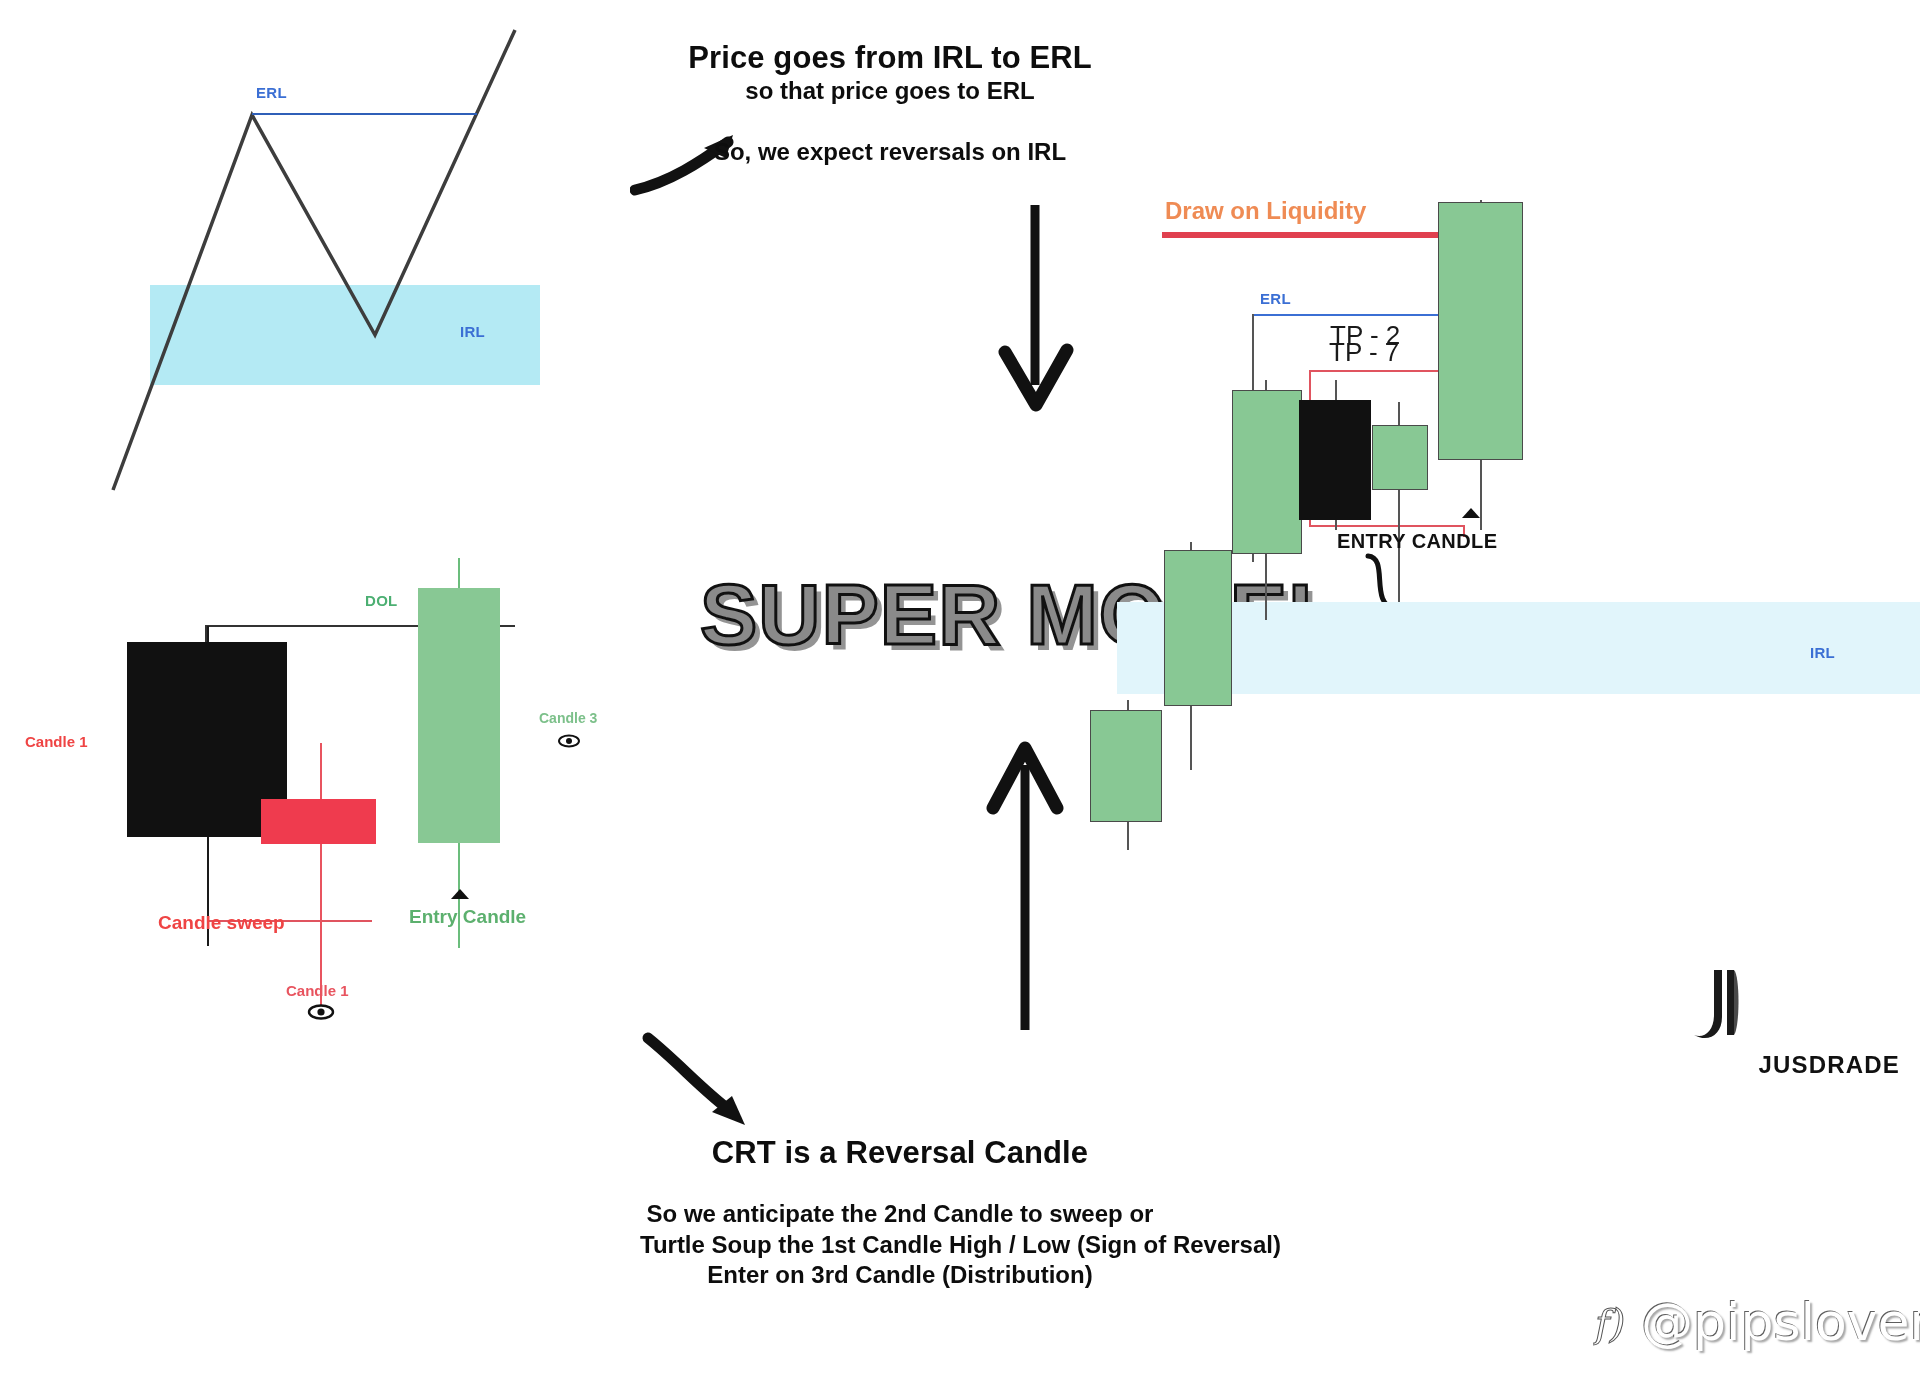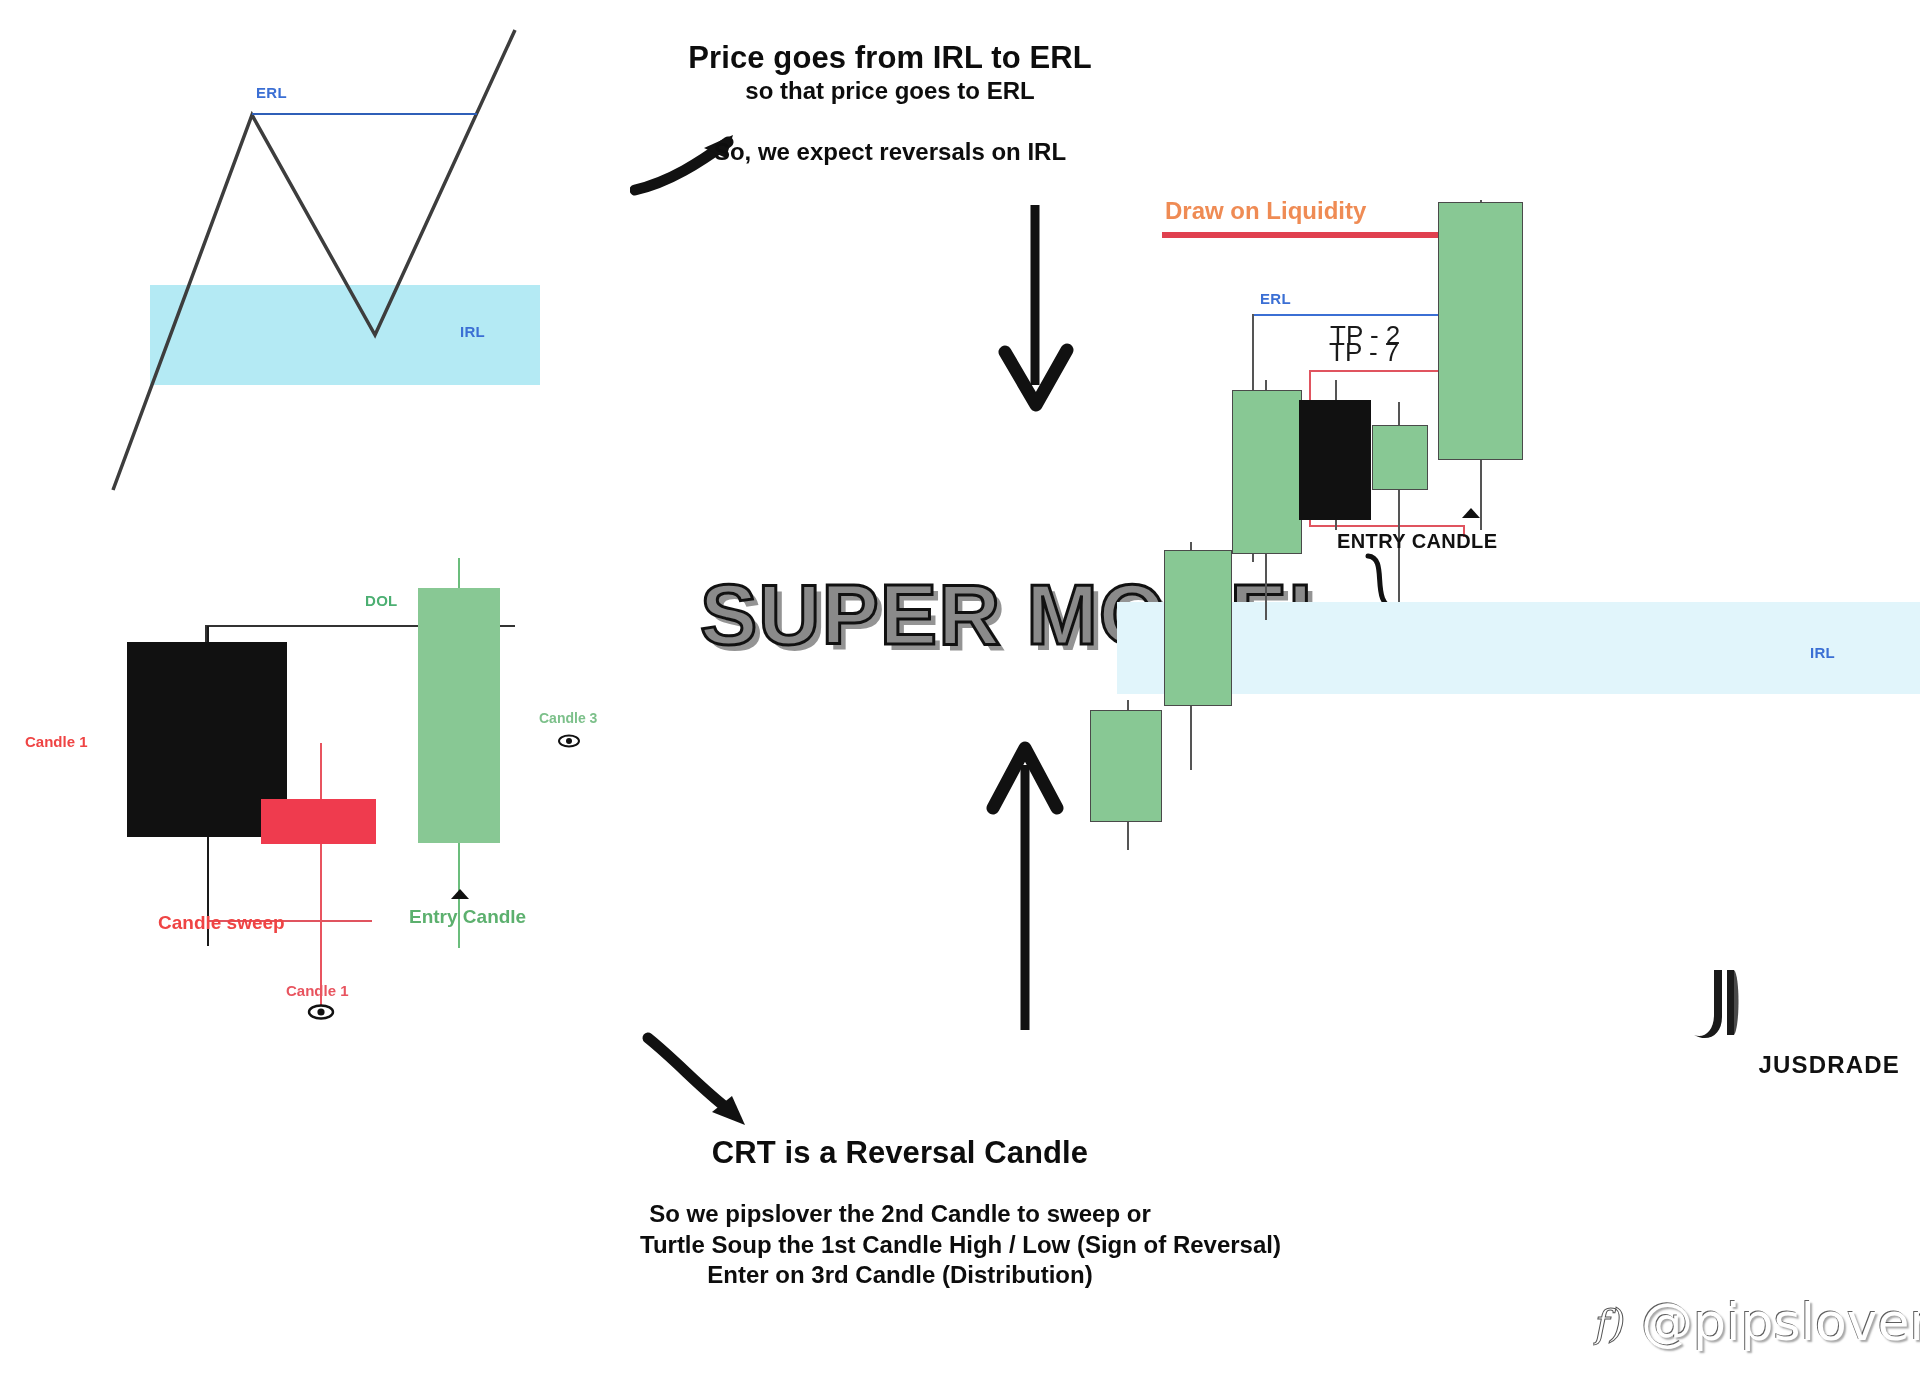--- a/index.html
+++ b/index.html
@@ -112,21 +112,21 @@
     <path d="M8,78 L40,18 L72,78" stroke="#111" stroke-width="13" fill="none" stroke-linecap="round" stroke-linejoin="round"></path>
   </svg>
 
   <svg class="abs" style="left:640px;top:1030px;" width="120" height="100">
     <path d="M8,8 C38,32 62,60 92,82" stroke="#111" stroke-width="11" fill="none" stroke-linecap="round"></path>
     <polygon points="105,95 72,82 92,66" fill="#111"></polygon>
   </svg>
 
   <div class="abs" style="left:640px;top:1135px;width:520px;text-align:center;">
     <div class="headline">CRT is a Reversal Candle</div>
-    <div class="subline" style="margin-top:28px;">So we pipslover the 2nd Candle to sweep or</div>
+    <div class="subline" style="margin-top:28px;">So we anticipate the 2nd Candle to sweep or</div>
     <div class="subline">Turtle Soup the 1st Candle High / Low (Sign of Reversal)</div>
     <div class="subline">Enter on 3rd Candle (Distribution)</div>
   </div>
 
   <div class="abs" style="left:10px;top:670px;width:620px;height:700px;">
 
     <div class="abs black-small" style="left:15px;top:63px;">Candle 1</div>
 
     <div class="line-dark-v" style="left:195px;top:-45px;height:48px;"></div>
     <div class="line-dark" style="left:195px;top:-45px;width:310px;"></div>

